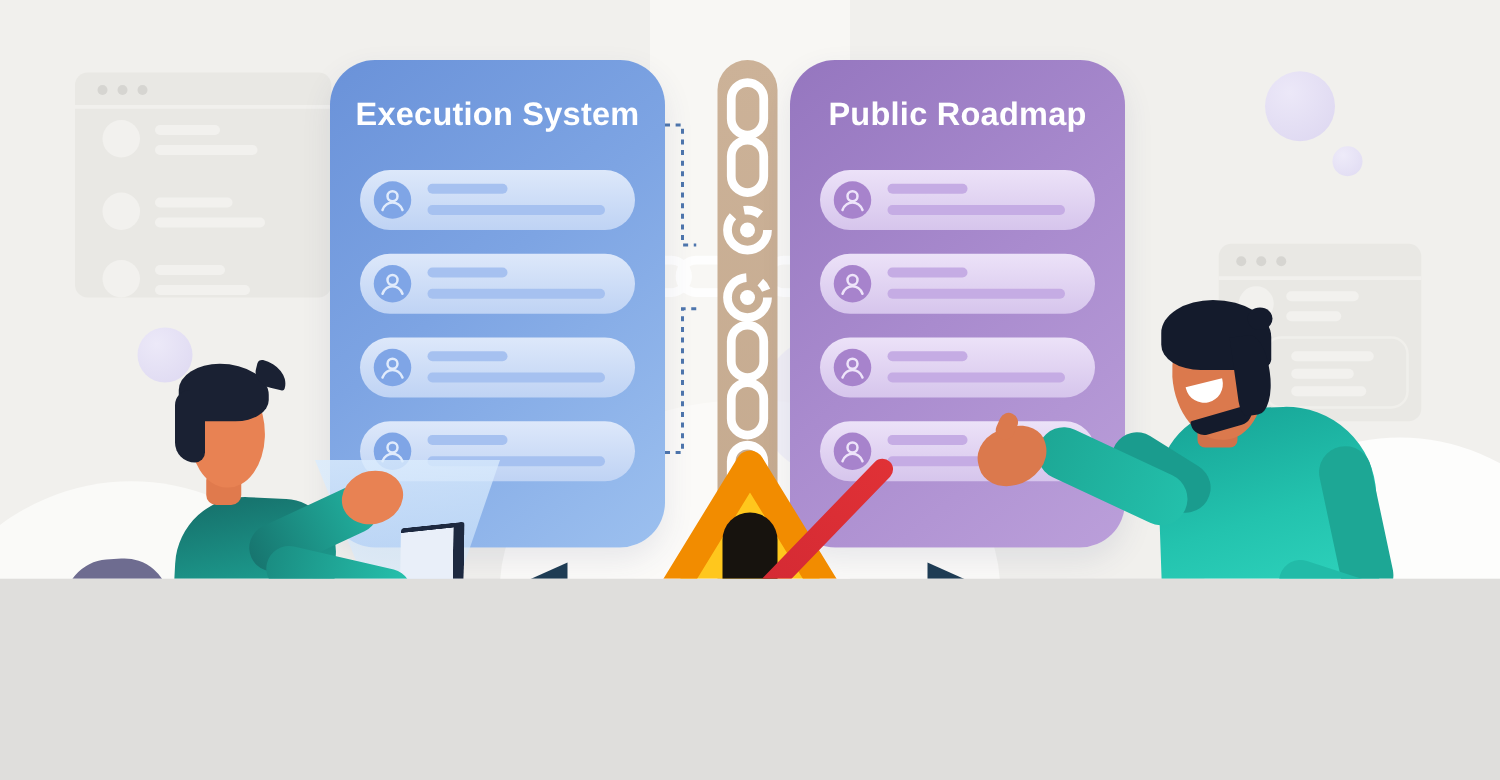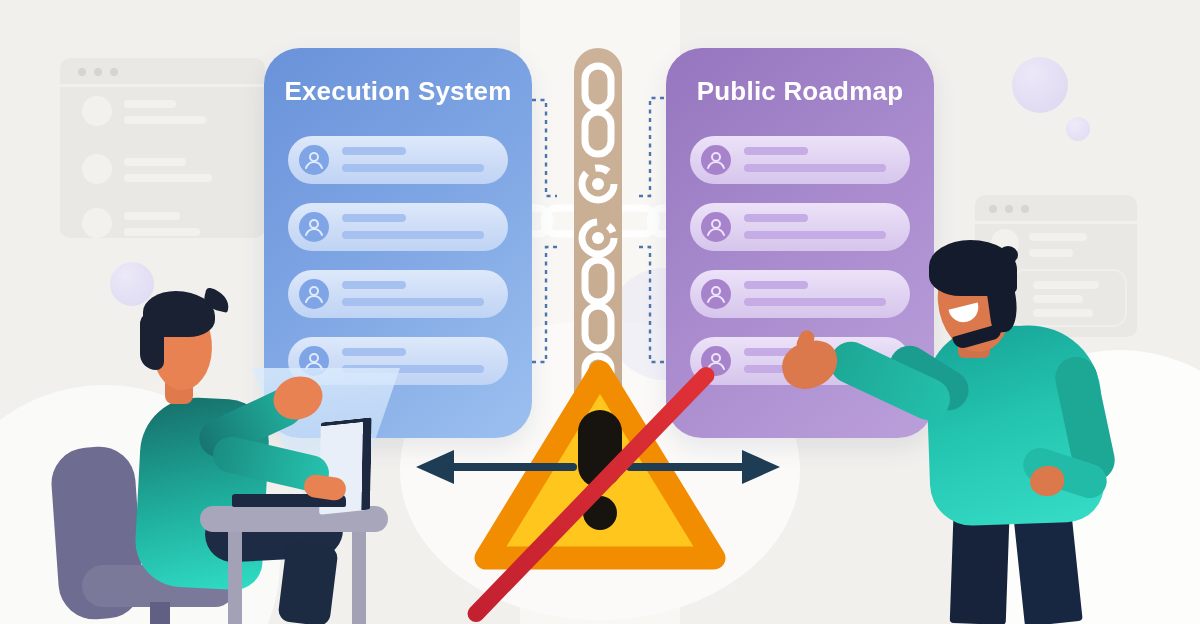--- a/index.html
+++ b/index.html
@@ -1,16 +1,16 @@
 <!DOCTYPE html>
 <html><head>
 <meta charset="utf-8">
 <style>
   html,body{margin:0;padding:0;background:#dfdedc;}
-  #stage{position:relative;width:1200px;height:624px;overflow:hidden;background:#f1f0ed;
+  #stage{position:relative;width:1200px;height:463px;overflow:hidden;background:#f1f0ed;
          font-family:"Liberation Sans","DejaVu Sans",sans-serif;}
   .abs{position:absolute;}
 
   
   .bg-band{left:520px;top:0;width:160px;height:624px;background:#f8f7f4;}
   .bg-glow{left:400px;top:320px;width:400px;height:300px;border-radius:50%;background:#fbfaf8;}
   .bg-circle-bl{left:-70px;top:385px;width:350px;height:350px;border-radius:50%;background:#fafaf8;}
   .bg-circle-br{left:955px;top:350px;width:330px;height:330px;border-radius:50%;background:#fdfdfc;}
   .lav1{left:1012px;top:57px;width:56px;height:56px;border-radius:50%;
         background:radial-gradient(circle at 35% 30%,#ece8f8,#dcd6f0);}
@@ -25,21 +25,21 @@
   .bcard .dot{position:absolute;width:8px;height:8px;border-radius:50%;background:#d6d5d1;top:10px;}
   .bcard .c{position:absolute;border-radius:50%;background:#f2f1ee;}
   .bcard .l{position:absolute;height:8px;border-radius:4px;background:#f2f1ee;}
   .bcard .obox{position:absolute;border:2px solid #f0efeb;border-radius:14px;background:transparent;}
   #bcard-tl{left:60px;top:58px;width:205px;height:180px;}
   #bcard-tr{left:975px;top:195px;width:162px;height:142px;}
 
   
   .panel{top:48px;width:268px;height:390px;border-radius:36px;box-shadow:0 10px 24px rgba(60,70,120,.10);}
   #panel-left{left:264px;background:linear-gradient(140deg,#6a92d9 0%,#7da4e3 45%,#9cc0ef 100%);}
-  #panel-right{left:666px;background:linear-gradient(140deg,#9576bf 0%,#a98bce 50%,#bb9fda 100%);}
+  #panel-right{left:632px;background:linear-gradient(140deg,#9576bf 0%,#a98bce 50%,#bb9fda 100%);}
   .panel-title{position:absolute;top:28px;left:0;width:100%;text-align:center;
                color:#fff;font-size:26px;font-weight:700;letter-spacing:.2px;}
   .rows{position:absolute;top:88px;left:24px;width:220px;}
   .row{position:relative;height:48px;margin-bottom:19px;border-radius:26px;}
   #panel-left .row{background:linear-gradient(180deg,#dde8fa,#bfd3f4);}
   #panel-right .row{background:linear-gradient(180deg,#ecE2f8,#d6c5ec);}
   .avatar{position:absolute;left:11px;top:9px;width:30px;height:30px;border-radius:50%;}
   #panel-left .avatar{background:#7fa5e6;color:#e0ebfc;}
   #panel-right .avatar{background:#a783cc;color:#eee4fa;}
   .avatar svg{position:absolute;left:3px;top:3px;width:24px;height:24px;}

